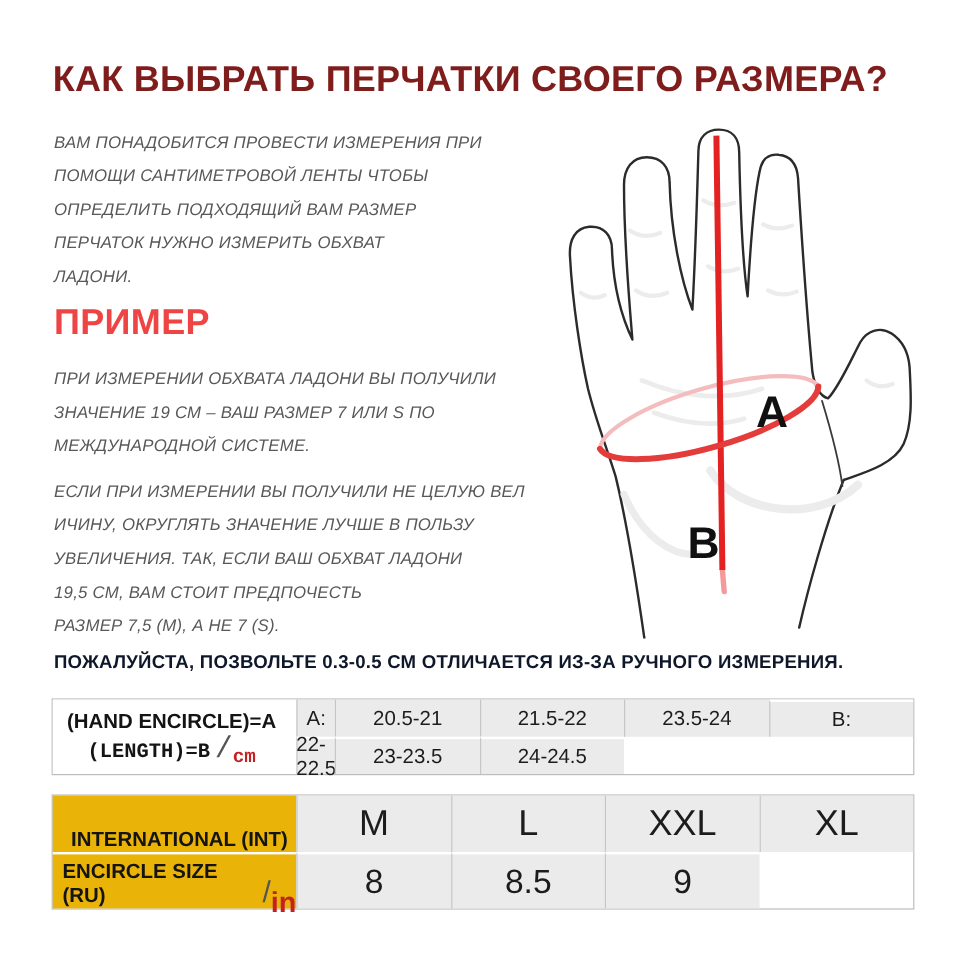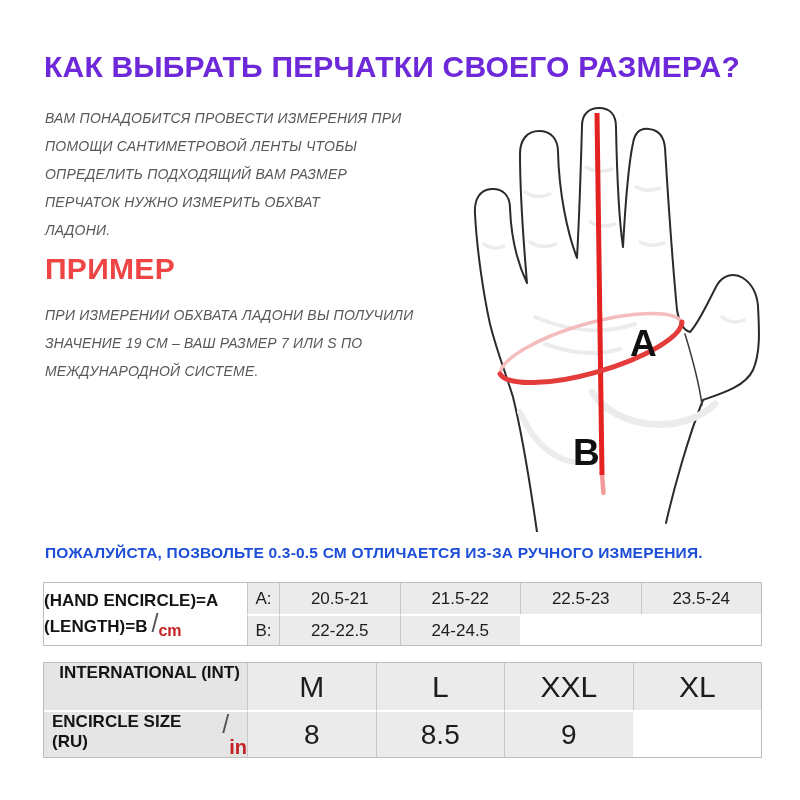--- a/index.html
+++ b/index.html
@@ -3,61 +3,61 @@
 <meta charset="utf-8">
 <style>
   * { margin:0; padding:0; box-sizing:border-box; }
   html,body { background:#ffffff; }
   .page {
     position:relative; width:800px; height:800px; background:#ffffff;
     font-family:"Liberation Sans", sans-serif; overflow:hidden;
   }
   .title {
     position:absolute; left:44px; top:50px; width:740px;
-    font-size:30px; font-weight:700; color:#6d28d9; letter-spacing:.2px;
+    font-size:30px; font-weight:700; color:#7f1d1d; letter-spacing:.2px;
     white-space:nowrap;
   }
   .para {
     position:absolute; left:45px; width:470px;
     font-size:14px; line-height:28px; color:#585858;
     letter-spacing:.2px; white-space:pre-line;font-style:italic;
   }
   .p1 { top:104px; }
   .h2 {
     position:absolute; left:45px; top:252px;
     font-size:30px; font-weight:700; color:#ef4444; letter-spacing:.3px;
   }
   .p2 { top:301px; }
   .p3 { top:395px; }
   .warning {
     position:absolute; left:45px; top:544px;
-    font-size:15.5px; font-weight:700; color:#1d4ed8; letter-spacing:.2px;
+    font-size:15.5px; font-weight:700; color:#0f172a; letter-spacing:.2px;
     white-space:nowrap;
   }
   .hand-figure { position:absolute; left:440px; top:92px; width:360px; height:440px; }
 
   
   .tbl { position:absolute; left:43px; width:719px; border:1px solid #bdbdbd; display:grid; background:#fff; }
   .t1 { top:582px; grid-template-columns:203px 32px 1fr 1fr 1fr 1fr; grid-auto-rows:31px; }
   .t2 { top:662px; grid-template-columns:203px 1fr 1fr 1fr 1fr; grid-auto-rows:47px; }
   .cell { display:flex; align-items:center; justify-content:center; background:#ebebeb; border-left:1px solid #c6c6c6; color:#1c1c1c; }
   .row2 { border-top:2px solid #ffffff; }
   .t1 .cell { font-size:17px; }
   .t1-head {
     grid-row:1 / span 2; background:#fff; display:flex; flex-direction:column;
-    justify-content:center; align-items:flex-start; padding-right:5px;
+    justify-content:center; align-items:center; padding-right:5px;
     font-weight:700; font-size:17px; color:#141414; border-left:none;
   }
-  .t1-head .hl2 { display:flex; align-items:baseline; }
+  .t1-head .hl2 { display:flex; align-items:baseline;font-family:Liberation Mono, monospace; }
   .lblcell { font-size:16px; }
   .slash { font-size:25px; font-weight:400; color:#555; margin-left:4px; line-height:1; }
   .unit-cm { color:#c42222; font-weight:700; font-size:16px; position:relative; top:4px; }
-  .unit-in { color:#c42222; font-weight:700; font-size:20px; position:relative; top:24px; }
+  .unit-in { color:#c42222; font-weight:700; font-size:24px; position:relative; top:10px; }
   .t2-head {
-    background:#e5e5e5; display:flex; align-items:flex-start; padding-left:8px;
+    background:#eab308; display:flex; align-items:flex-end; padding-left:8px;
     font-weight:700; font-size:17px; color:#141414; border-left:none;
   }
   .t2 .int-val { font-size:30px; }
   .t2 .ru-val { font-size:28px; }
 </style>
 </head>
 <body>
 
 <div class="page">
 
@@ -66,20 +66,25 @@
   <div class="para p1">ВАМ ПОНАДОБИТСЯ ПРОВЕСТИ ИЗМЕРЕНИЯ ПРИ
 ПОМОЩИ САНТИМЕТРОВОЙ ЛЕНТЫ ЧТОБЫ
 ОПРЕДЕЛИТЬ ПОДХОДЯЩИЙ ВАМ РАЗМЕР
 ПЕРЧАТОК НУЖНО ИЗМЕРИТЬ ОБХВАТ
 ЛАДОНИ.</div>
 
   <div class="h2">ПРИМЕР</div>
   <div class="para p2">ПРИ ИЗМЕРЕНИИ ОБХВАТА ЛАДОНИ ВЫ ПОЛУЧИЛИ
 ЗНАЧЕНИЕ 19 СМ – ВАШ РАЗМЕР 7 ИЛИ S ПО
 МЕЖДУНАРОДНОЙ СИСТЕМЕ.</div>
+  <div class="para p3">ЕСЛИ ПРИ ИЗМЕРЕНИИ ВЫ ПОЛУЧИЛИ НЕ ЦЕЛУЮ ВЕЛ
+ИЧИНУ, ОКРУГЛЯТЬ ЗНАЧЕНИЕ ЛУЧШЕ В ПОЛЬЗУ
+УВЕЛИЧЕНИЯ. ТАК, ЕСЛИ ВАШ ОБХВАТ ЛАДОНИ
+19,5 СМ, ВАМ СТОИТ ПРЕДПОЧЕСТЬ
+РАЗМЕР 7,5 (М), А НЕ 7 (S).</div>
 
   <svg class="hand-figure" viewBox="0 0 360 440" xmlns="http://www.w3.org/2000/svg">
 
     <path d="M 97 440
          C 93 412, 84 350, 73 305
          C 66 282, 57 260, 50 232
          C 44 205, 37 160, 35 122
          C 34 107, 40 98, 51 97
          C 63 96, 70 104, 70 116
          C 71 143, 77 170, 87 191
@@ -138,24 +143,24 @@
       <span>(HAND ENCIRCLE)=A</span>
       <span class="hl2">
         <span>(LENGTH)=B</span>
         <span class="slash">/</span>
         <span class="unit-cm">cm</span>
       </span>
     </div>
     <div class="cell lblcell">A:</div>
     <div class="cell">20.5-21</div>
     <div class="cell">21.5-22</div>
-    <div class="cell">22.5-23</div>
     <div class="cell">23.5-24</div>
     <div class="cell lblcell row2">B:</div>
     <div class="cell row2">22-22.5</div>
+    <div class="cell row2">23-23.5</div>
     <div class="cell row2">24-24.5</div>
   </div>
 
   <div class="tbl t2">
     <div class="cell t2-head">
       <span>INTERNATIONAL (INT)</span>
     </div>
     <div class="cell int-val">M</div>
     <div class="cell int-val">L</div>
     <div class="cell int-val">XXL</div>

